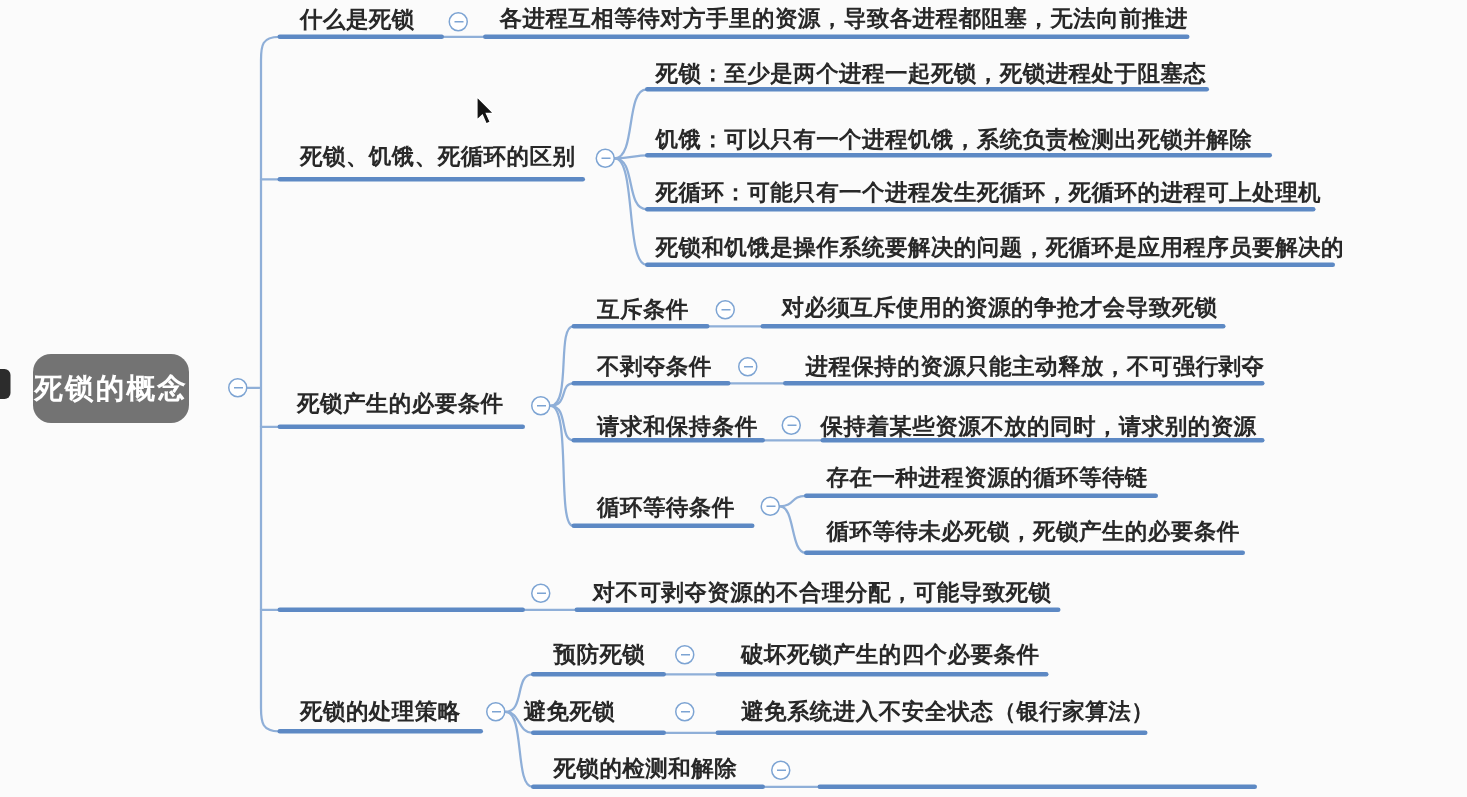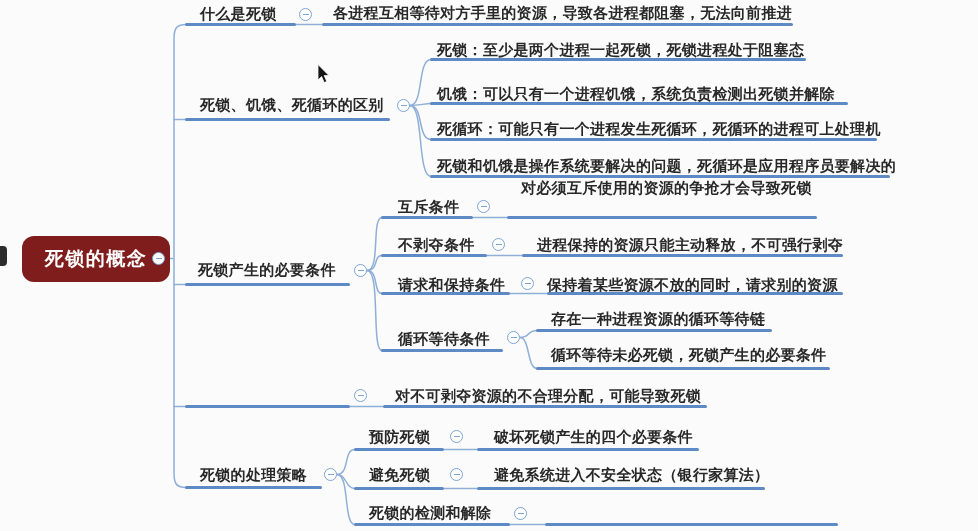--- a/index.html
+++ b/index.html
@@ -10,22 +10,22 @@
   }
   #canvas{position:absolute;inset:0;}
   svg.wires{position:absolute;left:0;top:0;}
   .t{position:absolute;font-size:15px;line-height:16px;font-weight:700;
      color:#282828;white-space:nowrap;letter-spacing:0.3px;}
   .ul{position:absolute;height:3px;background:#5d89c4;border-radius:2px;}
   .minus{position:absolute;width:13px;height:13px;box-sizing:border-box;
      border:1.5px solid #7da4d3;border-radius:50%;background:#fff;
      display:flex;align-items:center;justify-content:center;cursor:pointer;}
   .minus i{display:block;width:6px;height:1.5px;background:#7da4d3;}
-  .root{position:absolute;left:22px;top:236px;width:148px;height:46px;
-     background:#7f1d1d;border-radius:12px;color:#fff;
+  .root{position:absolute;left:22px;top:236px;width:104px;height:46px;
+     background:#737373;border-radius:12px;color:#fff;
      display:flex;align-items:center;justify-content:center;
      font-size:19px;font-weight:700;letter-spacing:1.5px;}
   .edge-artifact{position:absolute;left:0;top:246px;width:7px;height:20px;
      background:#2c2c2c;border-radius:0 4px 4px 0;}
   .cursor{position:absolute;left:317px;top:64px;}
 </style>
 </head>
 <body>
 
 <div id="canvas">
@@ -99,21 +99,21 @@
   <div class="ul" style="left:185px;top:283px;width:165px"></div>
   <div class="minus" style="left:354px;top:264px">
       <i></i>
     </div>
 
   <span class="t" style="left:398px;top:199px">互斥条件</span>
   <div class="ul" style="left:381px;top:216px;width:92px"></div>
   <div class="minus" style="left:477px;top:200px">
       <i></i>
     </div>
-  <span class="t" style="left:521px;top:180px">对必须互斥使用的资源的争抢才会导致死锁</span>
+  <span class="t" style="left:521px;top:198px">对必须互斥使用的资源的争抢才会导致死锁</span>
   <div class="ul" style="left:507px;top:216px;width:310px"></div>
 
   <span class="t" style="left:398px;top:237px">不剥夺条件</span>
   <div class="ul" style="left:381px;top:254px;width:106px"></div>
   <div class="minus" style="left:492px;top:238px">
       <i></i>
     </div>
   <span class="t" style="left:537px;top:237px">进程保持的资源只能主动释放，不可强行剥夺</span>
   <div class="ul" style="left:522px;top:254px;width:321px"></div>
 
@@ -149,21 +149,21 @@
     </div>
 
   <span class="t" style="left:369px;top:429px">预防死锁</span>
   <div class="ul" style="left:354px;top:448px;width:90px"></div>
   <div class="minus" style="left:450px;top:430px">
       <i></i>
     </div>
   <span class="t" style="left:494px;top:429px">破坏死锁产生的四个必要条件</span>
   <div class="ul" style="left:477px;top:448px;width:222px"></div>
 
-  <span class="t" style="left:369px;top:467px">避免死锁</span>
+  <span class="t" style="left:349px;top:467px">避免死锁</span>
   <div class="ul" style="left:354px;top:487px;width:90px"></div>
   <div class="minus" style="left:450px;top:468px">
       <i></i>
     </div>
   <span class="t" style="left:494px;top:467px">避免系统进入不安全状态（银行家算法）</span>
   <div class="ul" style="left:477px;top:487px;width:288px"></div>
 
   <span class="t" style="left:369px;top:505px">死锁的检测和解除</span>
   <div class="ul" style="left:354px;top:523px;width:156px"></div>
   <div class="minus" style="left:514px;top:507px">

